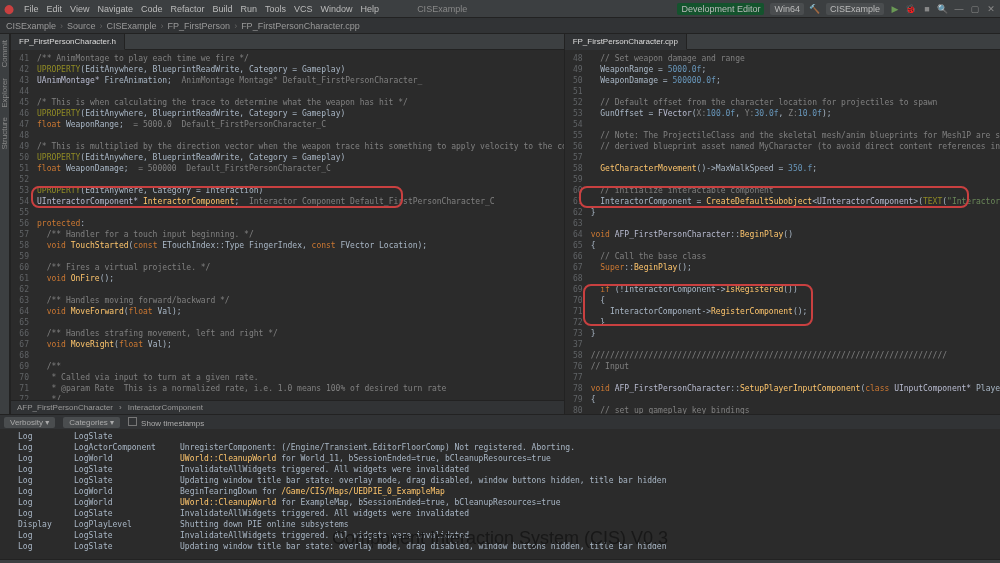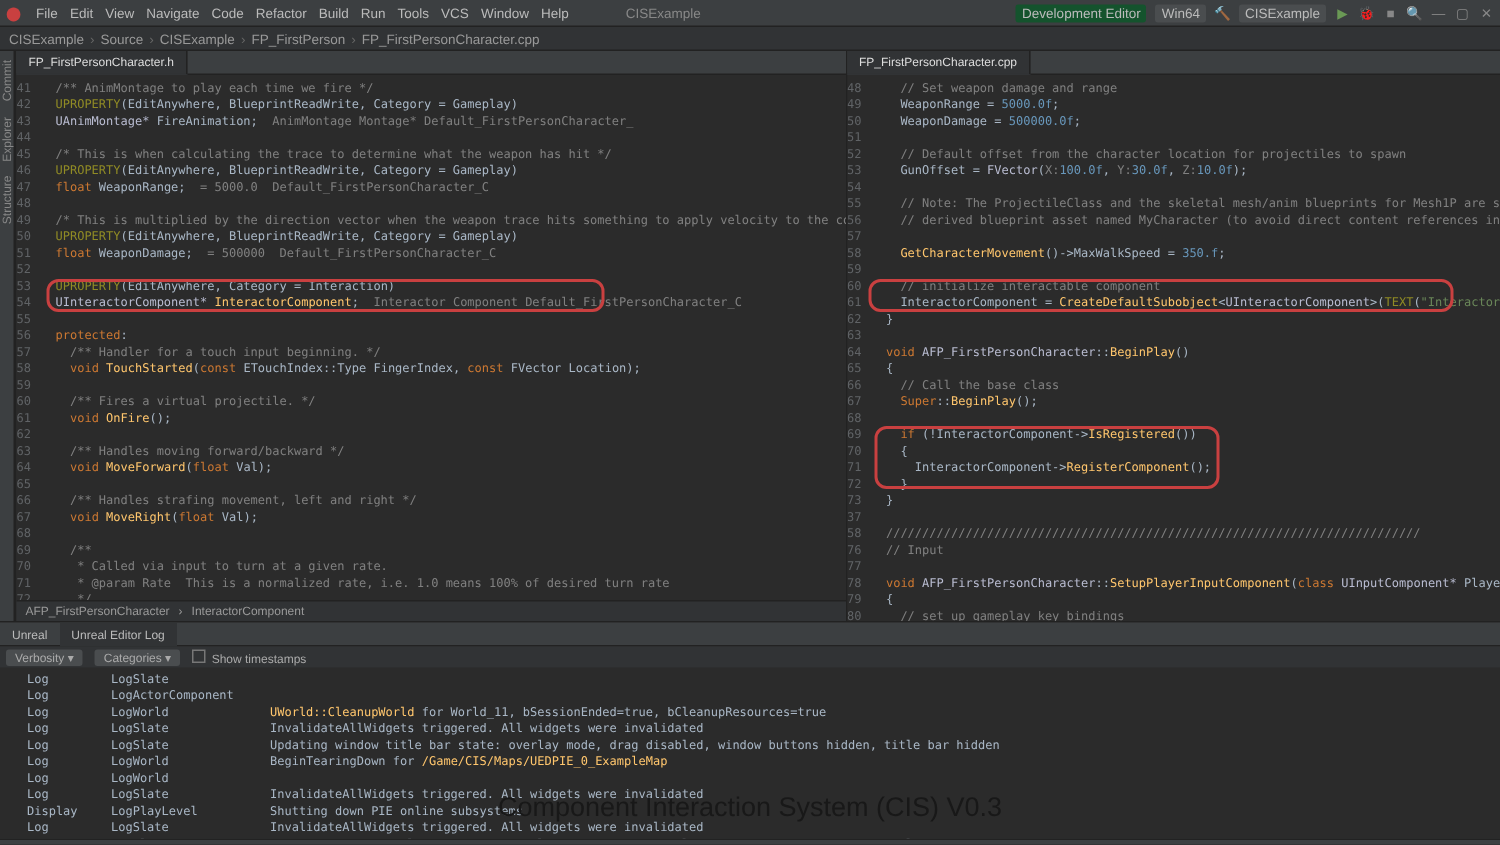--- a/index.html
+++ b/index.html
@@ -22,21 +22,21 @@
 .tree .file-h{color:#a080a0}
 .tree .file-cs{color:#cc9060}
 .tree .sel{background:#4b6eaf;color:#fff}
 .tree .muted{color:#888}
 .editors{flex:1;display:flex}
 .editor{flex:1;display:flex;flex-direction:column;border-right:1px solid #222;min-width:0;position:relative}
 .tabs{height:16px;background:#3c3f41;display:flex;border-bottom:1px solid #222}
 .tab{padding:0 8px;height:16px;font-size:8px;display:flex;align-items:center;color:#999;border-right:1px solid #222;cursor:pointer}
 .tab.active{background:#313335;border-bottom:1px solid #313335;color:#ddd}
 .code{flex:1;background:#2b2b2b;display:flex;font-family:Consolas,monospace;font-size:8px;overflow:hidden;position:relative}
-.gutter{width:22px;padding:3px 4px 3px 0;color:#606366;user-select:none}
+.gutter{width:22px;text-align:right;padding:3px 4px 3px 0;color:#606366;user-select:none}
 .lines{flex:1;padding:3px 4px;white-space:pre;overflow:hidden}
 .ln{height:11px;line-height:11px}
 .cm{color:#808080}.kw{color:#cc7832}.str{color:#6a8759}.num{color:#6897bb}.fn{color:#ffc66d}.ty{color:#b9bcd1}.mac{color:#908b25}
 .hl{position:absolute;border:2px solid #c94040;border-radius:8px;pointer-events:none}
 .crumb-bar{height:14px;background:#313335;font-size:8px;display:flex;align-items:center;padding:0 6px;gap:6px;color:#999;border-top:1px solid #222}
 .bottom{height:145px;background:#2b2b2b;border-top:1px solid #222;display:flex;flex-direction:column}
 .btabs{height:16px;display:flex;background:#3c3f41;border-bottom:1px solid #222}
 .btab{padding:0 8px;font-size:8px;height:16px;display:flex;align-items:center;color:#bbb;cursor:pointer}
 .btab.active{background:#313335}
 .bttool{height:14px;background:#313335;display:flex;align-items:center;padding:0 4px;gap:8px;font-size:8px;color:#aaa}
@@ -210,37 +210,34 @@
         <div id="rhls">
             <div class="hl" style="top:136px;left:14px;width:390px;height:22px"></div>
             <div class="hl" style="top:234px;left:18px;width:230px;height:42px"></div>
           </div>
       </div>
     </div>
   </div>
 </div>
 
 <div class="bottom">
-  <div class="btabs" id="btabs">
-      <div class="btab ">Unreal</div>
-      <div class="btab active">Unreal Editor Log</div>
-    </div>
   <div class="bttool">
     <span style="background:#4a4d4f;padding:1px 6px;border-radius:2px">Verbosity ▾</span>
     <span style="background:#4a4d4f;padding:1px 6px;border-radius:2px">Categories ▾</span>
     <span><span class="chk"></span><span>Show timestamps</span></span>
   </div>
   <div class="log" id="log">
       <div class="lrow">
         <span class="lv">Log</span>
         <span class="cat">LogSlate</span>
       </div>
       <div class="lrow">
         <span class="lv">Log</span>
         <span class="cat">LogActorComponent</span>
+        <span>UnregisterComponent: (/Engine/Transient.EditorFloorComp) Not registered. Aborting.</span>
       </div>
       <div class="lrow">
         <span class="lv">Log</span>
         <span class="cat">LogWorld</span>
         <span><span class="fn">UWorld::CleanupWorld</span> for World_11, bSessionEnded=true, bCleanupResources=true</span>
       </div>
       <div class="lrow">
         <span class="lv">Log</span>
         <span class="cat">LogSlate</span>
         <span>InvalidateAllWidgets triggered.  All widgets were invalidated</span>
@@ -251,20 +248,21 @@
         <span>Updating window title bar state: overlay mode, drag disabled, window buttons hidden, title bar hidden</span>
       </div>
       <div class="lrow">
         <span class="lv">Log</span>
         <span class="cat">LogWorld</span>
         <span>BeginTearingDown for <span class="fn">/Game/CIS/Maps/UEDPIE_0_ExampleMap</span></span>
       </div>
       <div class="lrow">
         <span class="lv">Log</span>
         <span class="cat">LogWorld</span>
+        <span><span class="fn">UWorld::CleanupWorld</span> for ExampleMap, bSessionEnded=true, bCleanupResources=true</span>
       </div>
       <div class="lrow">
         <span class="lv">Log</span>
         <span class="cat">LogSlate</span>
         <span>InvalidateAllWidgets triggered.  All widgets were invalidated</span>
       </div>
       <div class="lrow">
         <span class="lv">Display</span>
         <span class="cat">LogPlayLevel</span>
         <span>Shutting down PIE online subsystems</span>

